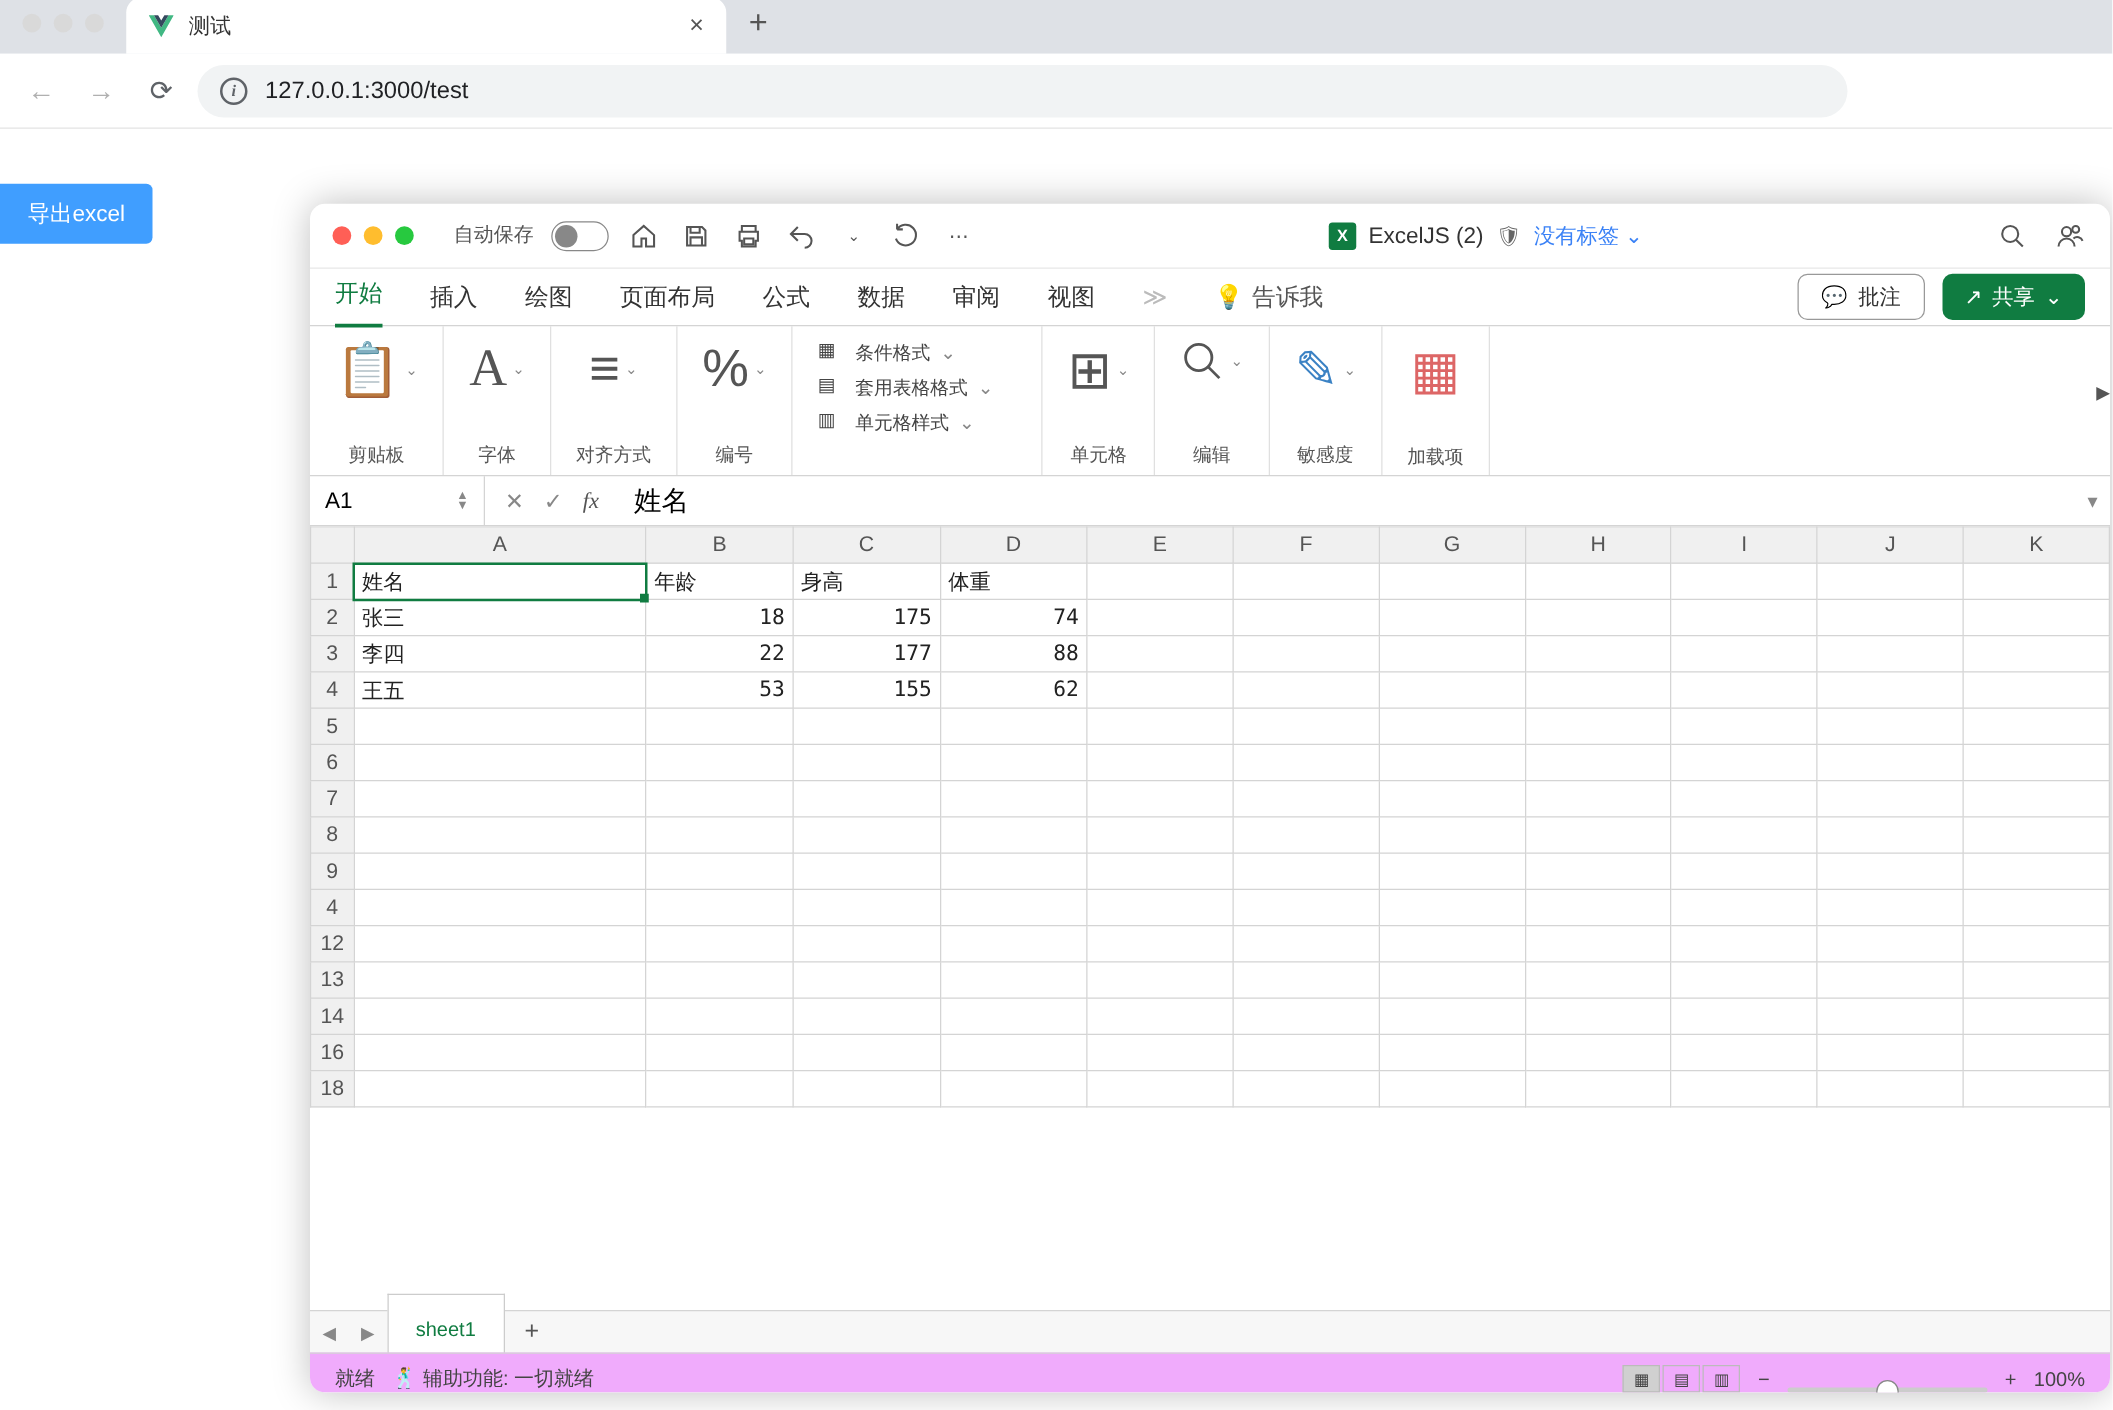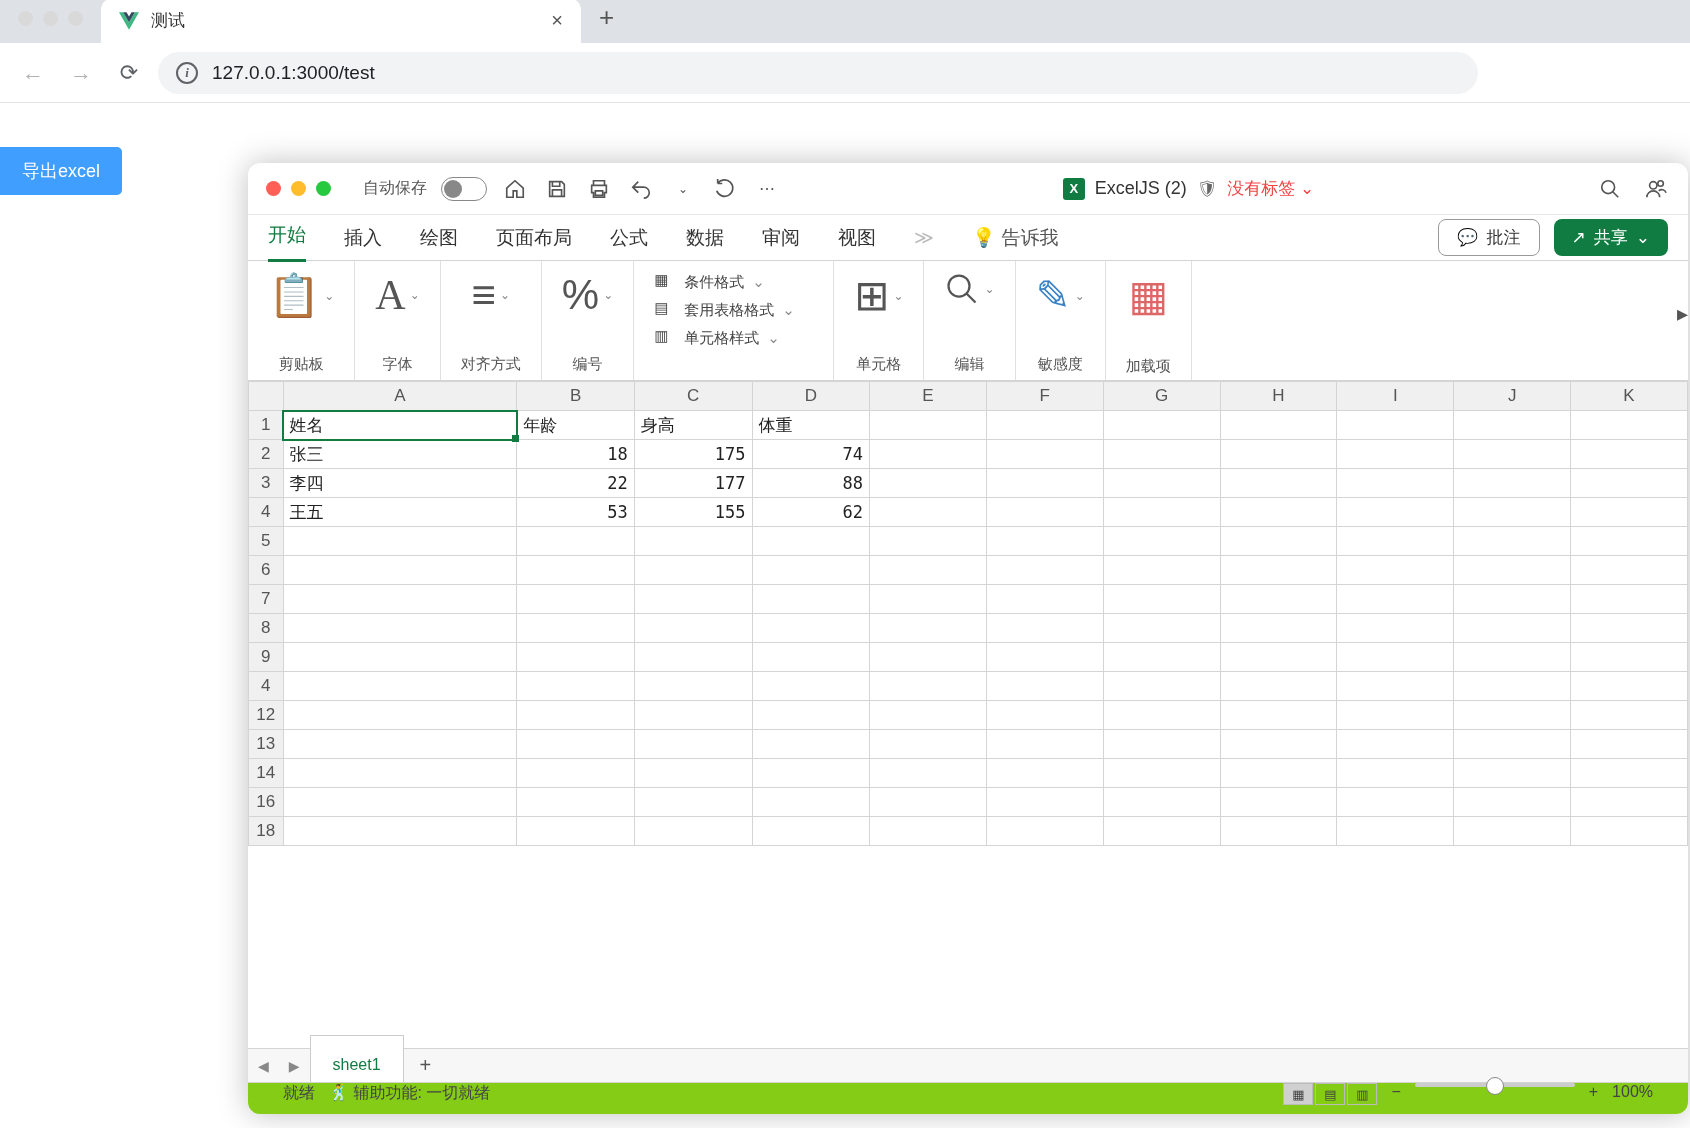--- a/index.html
+++ b/index.html
@@ -34,21 +34,21 @@
 .ml { width: 15px; height: 15px; border-radius: 50%; }
 .ml.r { background: #ff5f56; } .ml.y { background: #ffbd2e; } .ml.g { background: #27c93f; }
 .autosave-lbl { font-size: 16px; color: #555; margin-left: 18px; }
 .toggle { width: 46px; height: 24px; border-radius: 12px; border: 1.5px solid #888; position: relative; }
 .toggle::after { content: ""; position: absolute; left: 2px; top: 2px; width: 18px; height: 18px; border-radius: 50%; background: #888; }
 .ti-btn { width: 28px; height: 28px; display:flex;align-items:center;justify-content:center;color:#555; }
 .ti-btn svg { width: 22px; height: 22px; stroke: #555; fill: none; stroke-width: 1.8; }
 .ex-center { flex: 1; display: flex; align-items: center; justify-content: center; gap: 10px; font-size: 18px; color: #333; }
 .excel-logo { width:22px;height:22px;background:#107c41;color:#fff;display:flex;align-items:center;justify-content:center;font-size:13px;font-weight:bold;border-radius:3px;}
 .shield { font-size:16px;color:#666;}
-.no-tags{color:#ef4444;font-size:17px;}
+.no-tags{color:#3b82f6;font-size:17px;}
 .title-right{display:flex;gap:18px;align-items:center;color:#555;}
 
 
 .rib-tabs { display: flex; align-items: center; padding: 0 20px; height: 46px; gap: 38px; border-bottom: 1px solid #d4d4d4; font-size: 19px; }
 .rib-tab { color: #333; cursor: pointer; padding: 8px 0; }
 .rib-tab.active { color: #107c41; font-weight: 500; border-bottom: 3px solid #107c41; padding-bottom: 11px; margin-bottom:-1px; }
 .rib-right { margin-left: auto; display: flex; gap: 14px; align-items: center; }
 .tellme { display:flex;align-items:center;gap:6px;color:#555;}
 .comm-pill { border: 1.5px solid #999; border-radius: 8px; padding: 6px 18px; display: flex; align-items: center; gap: 8px; font-size: 17px; color: #333; cursor: pointer; }
 .share-pill { background: #107c41; color: #fff; border-radius: 8px; padding: 7px 18px; display: flex; align-items: center; gap: 8px; font-size: 17px; cursor: pointer; }
@@ -86,21 +86,21 @@
 td.txt { text-align:left; font-family: "Songti SC","SimSun",serif;}
 td.num { text-align:right; font-family: "SimSun",monospace;}
 .sel-cell { outline: 2.5px solid #107c41; outline-offset: -1px; position:relative;}
 .sel-cell::after{content:"";position:absolute;right:-3px;bottom:-3px;width:7px;height:7px;background:#107c41;}
 
 
 .sheet-row { height: 34px; display:flex;align-items:center;border-top:1px solid #d4d4d4;background:#f7f7f7; }
 .sh-nav{padding:0 10px;color:#888;font-size:14px;}
 .sh-tab{padding:20px 22px;background:#fff;border:1px solid #ccc;border-bottom:2px solid #107c41;color:#107c41;font-size:16px;}
 .sh-add{padding:0 16px;font-size:20px;color:#555;}
-.status { height: 32px; display:flex;align-items:flex-start;padding:0 35px;gap:14px;border-top:1px solid #d4d4d4;font-size:16px;color:#444;background:#84cc16;}
+.status { height: 32px; display:flex;align-items:flex-end;padding:0 20px;gap:14px;border-top:1px solid #d4d4d4;font-size:16px;color:#444;background:#f0abfc;}
 .status .spacer{flex:1;}
 .view-btns{display:flex;gap:2px;}
 .vbtn{width:30px;height:22px;border:1px solid #bbb;display:flex;align-items:center;justify-content:center;font-size:13px;}
 .vbtn.active{background:#d0d0d0;}
 .zoom-slider { width: 160px; height: 4px; background: #ccc; position: relative; border-radius:2px;}
 .zoom-slider::after{content:"";position:absolute;left:50%;top:-6px;width:16px;height:16px;border-radius:50%;background:#fff;border:1px solid #888;transform:translateX(-50%);}
 </style>
 </head>
 <body>
 
@@ -296,20 +296,36 @@
       </div>
       <div class="rgroup">
         <div class="rbig">
             <span class="rbig-ico" style="color:#d66">▦</span>
           </div>
         <div class="rlbl" style="text-align:center;line-height:1.1">加载项</div>
       </div>
       <div class="rscroll">▸</div>
     </div>
 
+    <div class="fbar">
+      <div class="name-box">
+        <span>A1</span>
+        <span class="name-spin">
+            <span>▲</span>
+            <span>▼</span>
+          </span>
+      </div>
+      <div class="fbar-btns">
+        <span>✕</span>
+        <span>✓</span>
+        <span class="fx">fx</span>
+      </div>
+      <div class="fbar-val">姓名</div>
+      <div class="fbar-caret">▾</div>
+    </div>
 
     <div class="grid-wrap">
       <table class="grid" id="grid">
           <tbody>
             <tr>
               <th class="corner"></th>
               <th class="colh wide">A</th>
               <th class="colh ">B</th>
               <th class="colh ">C</th>
               <th class="colh ">D</th>

